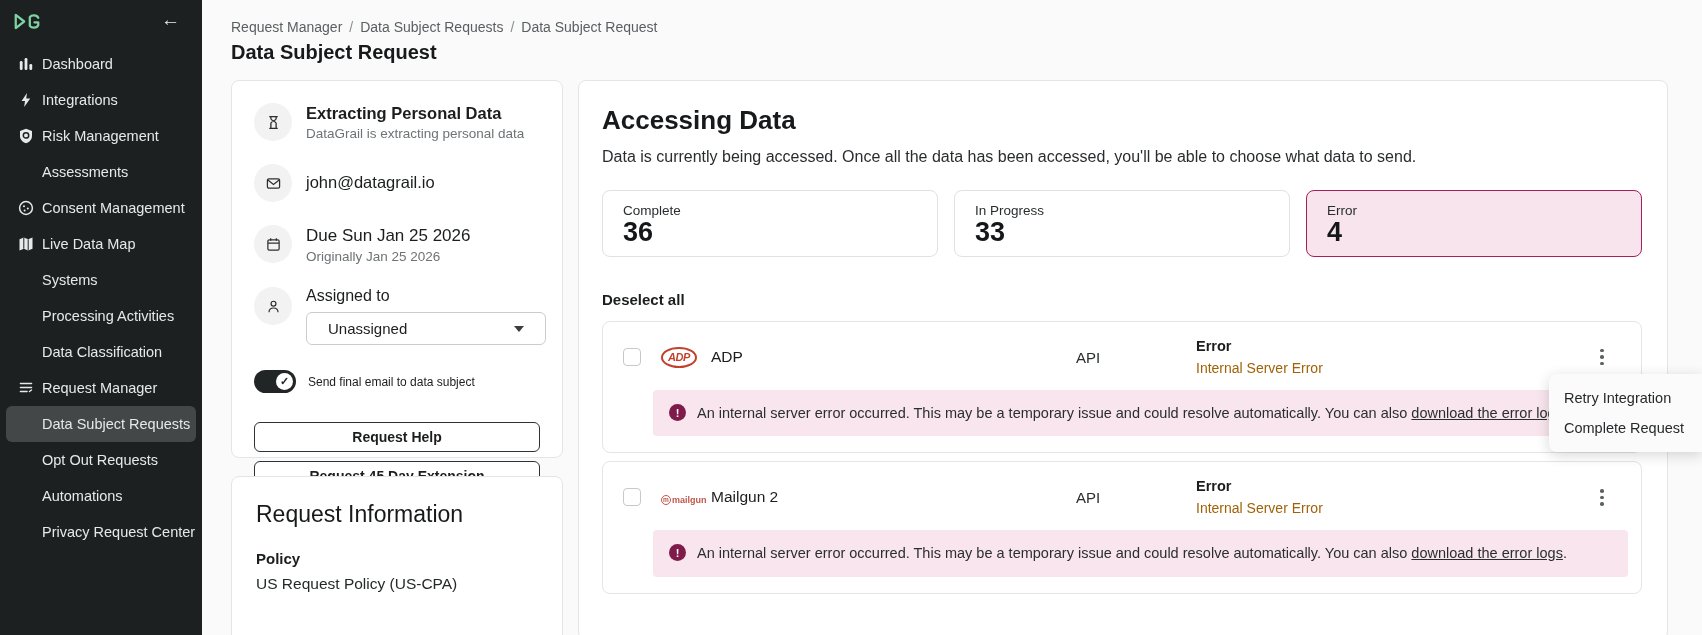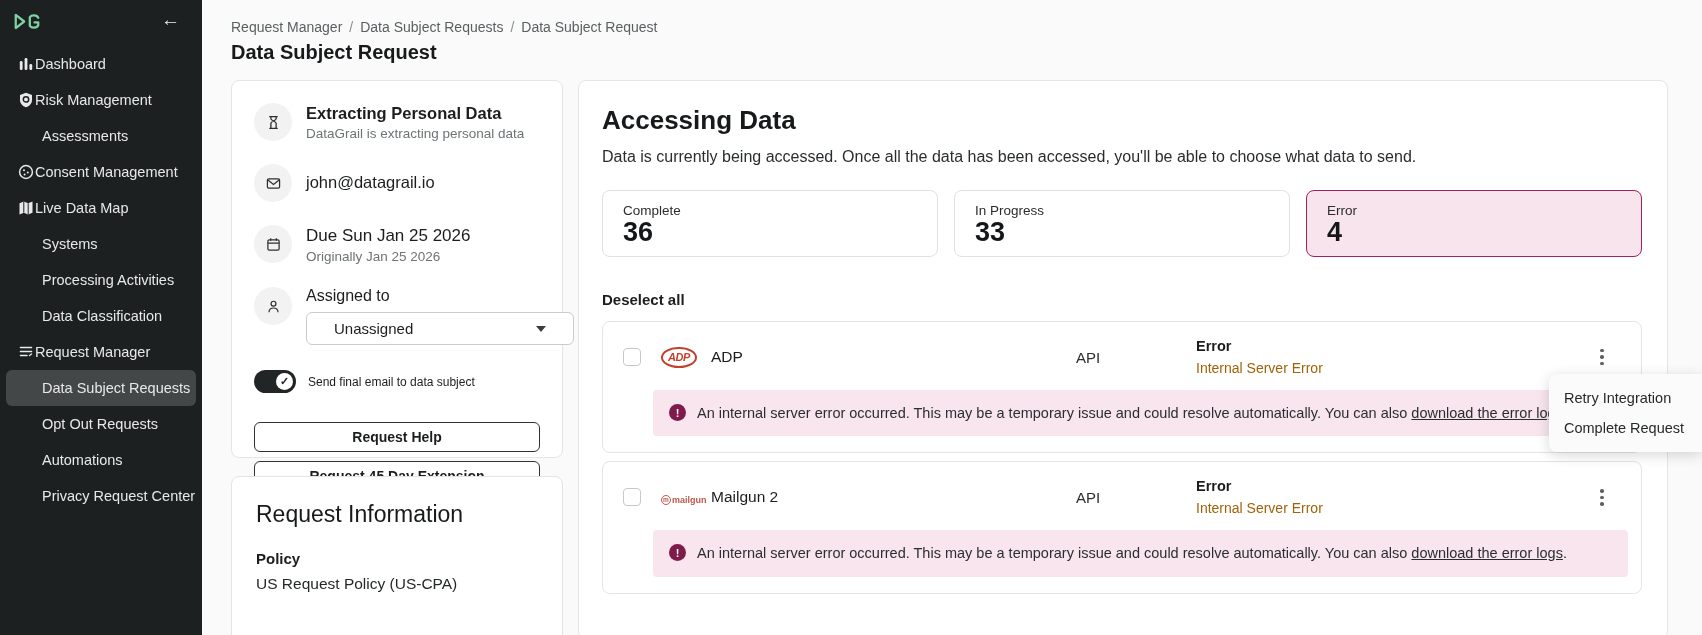--- a/index.html
+++ b/index.html
@@ -10,21 +10,21 @@
   }
   
   .sidebar {
     position:absolute; left:0; top:0; width:202px; height:635px;
     background:#1d2021; color:#e8eaea;
   }
   .logo-row { height:44px; position:relative; padding:11px 0 0 12px; }
   .collapse { position:absolute; right:22px; top:9px; font-size:19px; color:#eceeee; cursor:pointer; }
   .nav { padding-top:2px; }
   .nav-item {
-    height:36px; display:flex; align-items:center; gap:1px;
+    height:36px; display:flex; align-items:center; gap:8px;
     padding-left:12px; margin:0 6px; border-radius:6px;
     font-size:14.5px; color:#e7e9e9; cursor:pointer; white-space:nowrap;
   }
   .nav-item.indent { padding-left:36px; }
   .nav-item.active { background:#434748; }
   .nav-icon { width:16px; height:16px; display:inline-flex; flex:0 0 16px; }
   
   .content { position:absolute; left:202px; top:0; right:0; }
   .crumbs { margin:19px 0 0 29px; font-size:14px; color:#5a5f61; }
   .crumbs .sep { margin:0 7px; color:#8a8f91; }
@@ -38,22 +38,22 @@
   .icircle {
     width:38px; height:38px; border-radius:50%; background:#f2f2f2; flex:0 0 38px;
     display:flex; align-items:center; justify-content:center;
   }
   .srow .t1 { font-size:16.5px; font-weight:700; padding-top:1px; }
   .srow .t2 { font-size:13.5px; color:#6e7375; margin-top:3px; }
   .srow .t3 { font-size:16.5px; padding-top:9px; }
   .srow .t4 { font-size:17px; padding-top:1px; }
   .field-label { font-size:16px; margin-bottom:7px; }
   .select {
-    width:268px; height:33px; border:1px solid #c9cccd; border-radius:6px; background:#fff;
-    display:flex; align-items:center; justify-content:space-between; padding:0 27px;
+    width:240px; height:33px; border:1px solid #c9cccd; border-radius:6px; background:#fff;
+    display:flex; align-items:center; justify-content:space-between; padding:0 21px;
     font-size:15px; cursor:pointer;
   }
   .chev { width:0; height:0; border-left:5px solid transparent; border-right:5px solid transparent; border-top:6px solid #3a3e40; }
   .toggle-row { display:flex; align-items:center; gap:12px; margin-top:2px; }
   .toggle {
     width:42px; height:23px; border-radius:12px; background:#222526; position:relative; flex:0 0 42px; cursor:pointer;
   }
   .knob {
     position:absolute; right:3px; top:3px; width:17px; height:17px; border-radius:50%; background:#fff;
     display:flex; align-items:center; justify-content:center; font-size:11px; color:#222526; font-weight:700;
@@ -139,20 +139,28 @@
   <nav class="nav">
     <div class="nav-item">
       <span class="nav-icon">
         <svg viewBox="0 0 16 16" width="16" height="16" fill="#e8eaea">
             <rect x="1.8" y="5" width="2.8" height="9" rx="1.3"></rect>
             <rect x="6.6" y="2" width="2.8" height="12" rx="1.3"></rect>
             <rect x="11.4" y="8" width="2.8" height="6" rx="1.3"></rect>
           </svg>
       </span>
       <span class="nav-label">Dashboard</span>
+    </div>
+    <div class="nav-item">
+      <span class="nav-icon">
+        <svg viewBox="0 0 16 16" width="16" height="16" fill="#e8eaea">
+            <path d="M9 1 L3.6 9 H7 L6.2 15 L12.2 6.5 H8.2 Z"></path>
+          </svg>
+      </span>
+      <span class="nav-label">Integrations</span>
     </div>
     <div class="nav-item">
       <span class="nav-icon">
         <svg viewBox="0 0 16 16" width="16" height="16">
             <path d="M8 0.8 L14 2.9 V8 c0 3.6-2.6 6.2-6 7.3 C4.6 14.2 2 11.6 2 8 V2.9 Z" fill="#e8eaea"></path>
             <circle cx="8" cy="7.4" r="2.7" fill="none" stroke="#1d2021" stroke-width="1.5"></circle>
           </svg>
       </span>
       <span class="nav-label">Risk Management</span>
     </div>

